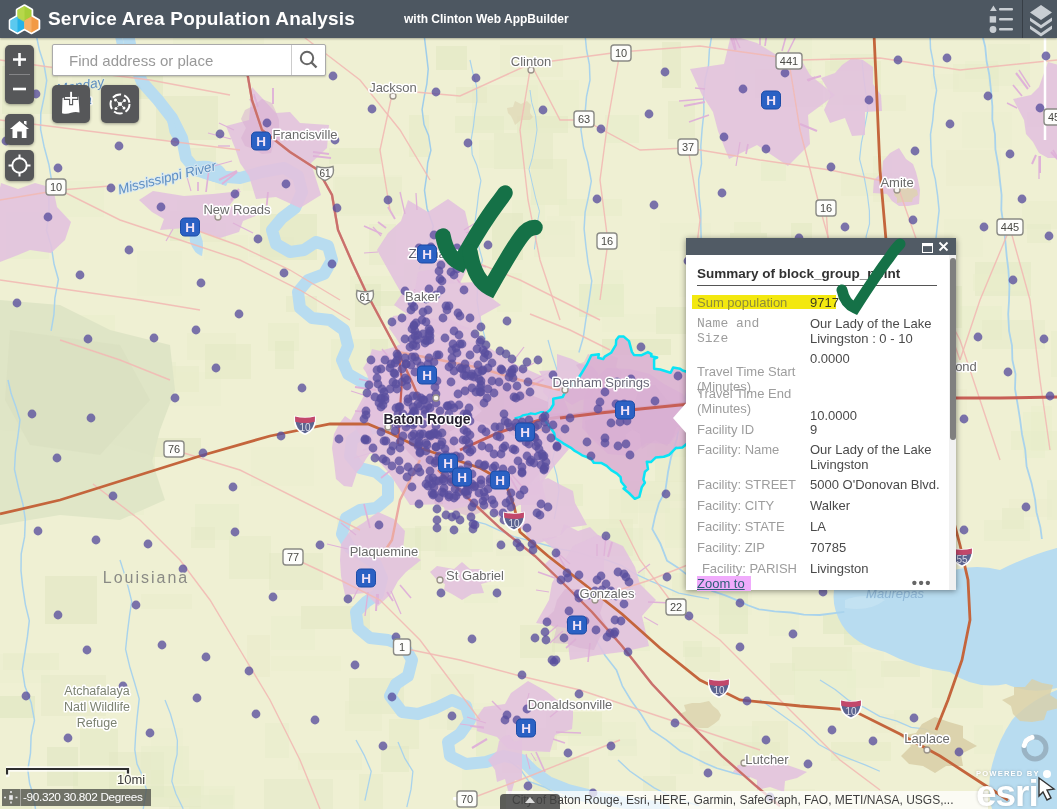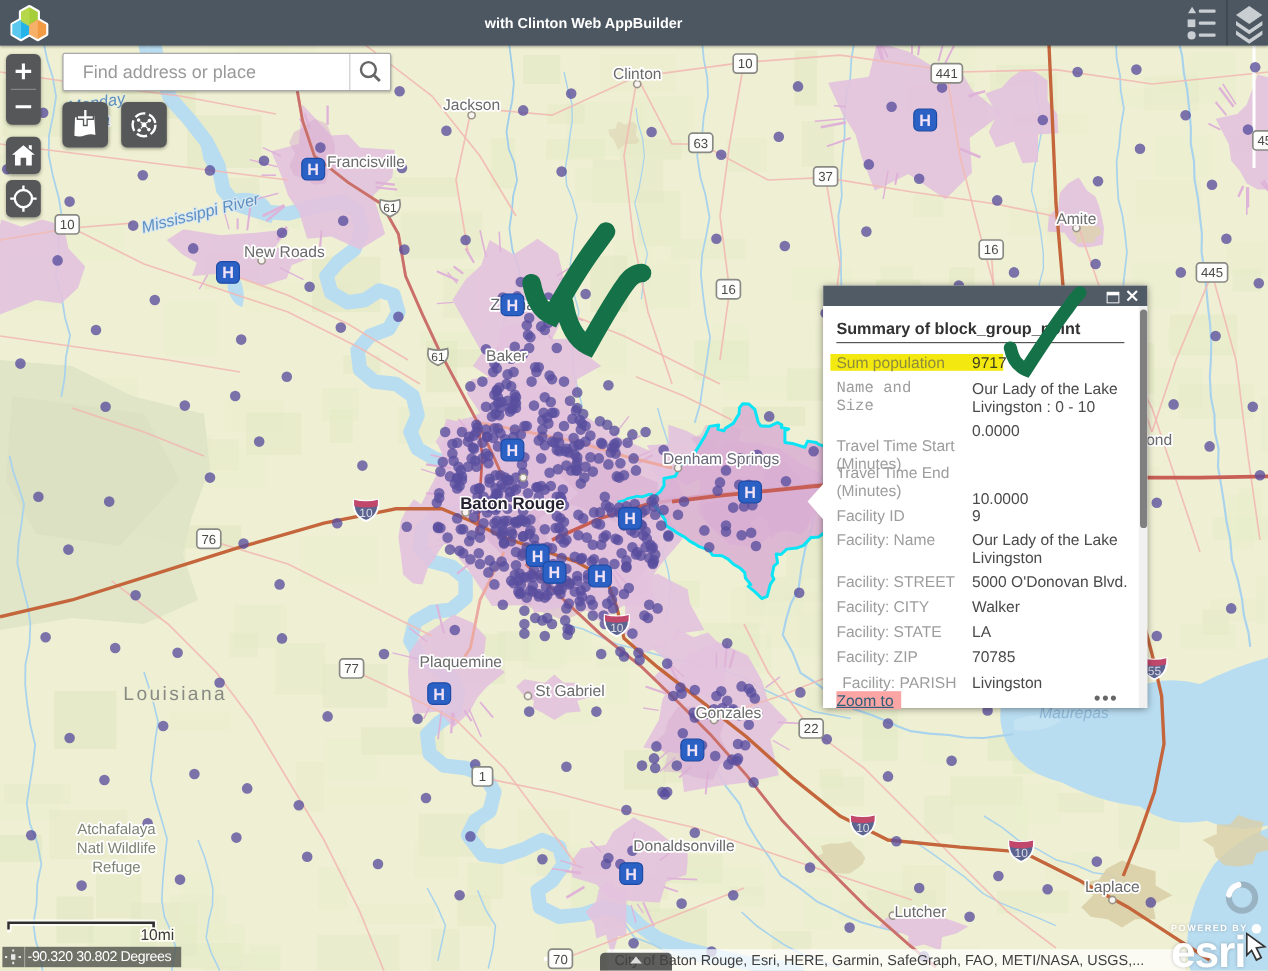--- a/index.html
+++ b/index.html
@@ -19,21 +19,21 @@
 .popup{position:absolute;left:686px;top:238px;width:270px;height:352px;z-index:30;
   box-shadow:0 1px 6px rgba(0,0,0,.45);background:#fff}
 .ptbar{position:absolute;left:0;top:0;width:270px;height:17px;background:#515b65}
 .pbody{position:absolute;left:0;top:17px;width:270px;height:335px;background:#fff;overflow:hidden}
 .ptitle{position:absolute;left:11px;top:11px;font-size:13.5px;font-weight:bold;color:#323232;width:250px;white-space:nowrap;overflow:hidden}
 .phr{position:absolute;left:11px;top:30px;width:240px;height:0;border-top:1px solid #555}
 .prow{position:absolute;font-size:13px;line-height:14.5px}
 .plab{color:#9d9d9d}
 .pval{color:#4a4a4a}
 .pyellow{position:absolute;left:6px;top:40px;width:144px;height:14px;background:#f3e80f}
-.zoomto{position:absolute;left:11px;top:338px;font-size:13px;color:#2e5f77;text-decoration:underline;background:#fca5a5;padding-right:6px}
+.zoomto{position:absolute;left:11px;top:338px;font-size:13px;color:#2e5f77;text-decoration:underline;background:#f0abfc;padding-right:6px}
 .pdots{position:absolute;right:24px;top:336px;font-size:15px;color:#666;letter-spacing:1.5px;font-weight:bold}
 .scroll{position:absolute;right:0;top:17px;width:7px;height:335px;background:#f1f1f1}
 .thumb{position:absolute;right:0.5px;top:3px;width:6px;height:182px;background:#7f7f7f;border-radius:3px}
 .coordbar{position:absolute;left:2px;top:789px;width:149px;height:17px;background:rgba(80,83,76,.8);
   z-index:15;color:#fff;font-size:11.8px;line-height:17px}
 .attrib{position:absolute;left:506px;top:791px;width:482px;height:18px;background:rgba(255,255,255,.75);
   z-index:14;font-size:12px;color:#3f3f3f;line-height:18px;white-space:nowrap;overflow:hidden}
 .attbtn{position:absolute;left:500px;top:794px;width:60px;height:15px;background:rgba(66,66,66,.85);
   border-radius:4px 4px 0 0;z-index:15;text-align:center;color:#eee;font-size:8px;line-height:15px}
 .esri{position:absolute;right:5px;top:769px;z-index:16;color:#fff;text-align:left;
@@ -1427,20 +1427,21 @@
       <path d="M1,2.5 Q11,5 21,2.5 L20.7,7.8 Q11,10.2 1.3,7.8 Z" fill="#c2486b"></path>
       <text x="11" y="16.5" text-anchor="middle" style="font-family:'Liberation Sans',sans-serif;font-size:10px;fill:#dcdce8">55</text>
     </g>
     <g transform="translate(294,414)">
       <path d="M1,2.5 Q11,5 21,2.5 Q22.5,12 16.5,17 Q13,19.6 11,20.2 Q9,19.6 5.5,17 Q-0.5,12 1,2.5 Z" fill="#5c6490" stroke="#fff" stroke-width="1.6"></path>
       <path d="M1,2.5 Q11,5 21,2.5 L20.7,7.8 Q11,10.2 1.3,7.8 Z" fill="#c2486b"></path>
       <text x="11" y="16.5" text-anchor="middle" style="font-family:'Liberation Sans',sans-serif;font-size:10px;fill:#dcdce8">10</text>
     </g>
   </svg>
 <header>
+ <div class="htitle">Service Area Population Analysis</div>
  <div class="hsub">with Clinton Web AppBuilder</div>
  <div class="hsep"></div>
 
 <svg class="hicon" style="left:985px" width="32" height="38" viewBox="0 0 32 38">
  <g fill="#c9ced3">
         <path d="M5,11 l3.4,-5.4 3.4,5.4 Z"></path>
         <rect x="14" y="8" width="14" height="2.6" rx="1"></rect>
  <rect x="4.7" y="16.2" width="6.4" height="6.4"></rect>
         <rect x="14" y="18" width="14" height="2.6" rx="1"></rect>
  <circle cx="8" cy="29.5" r="3.4"></circle>

